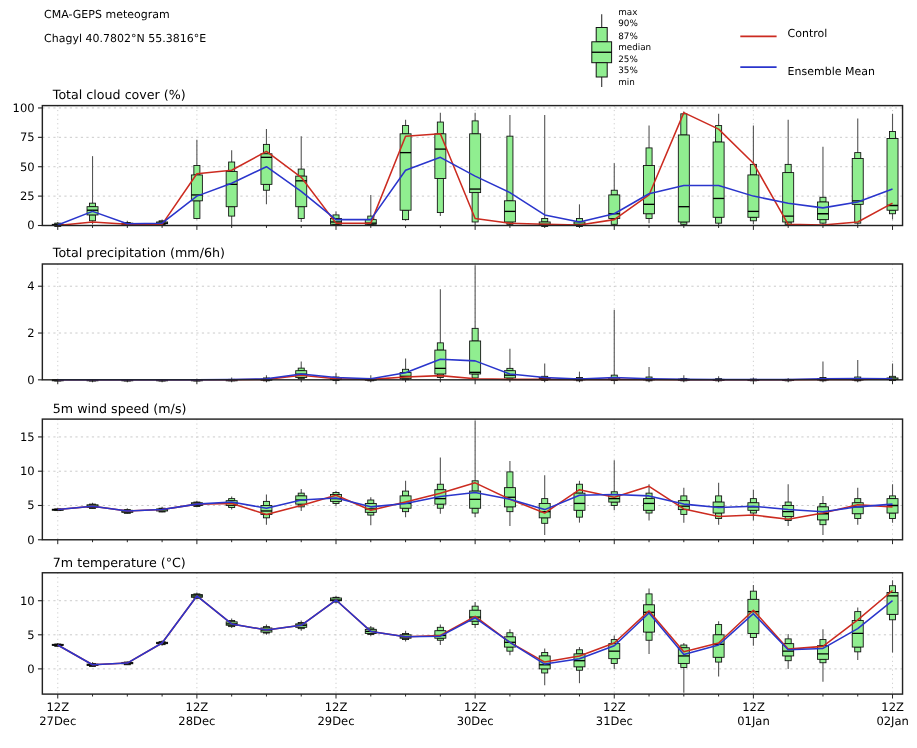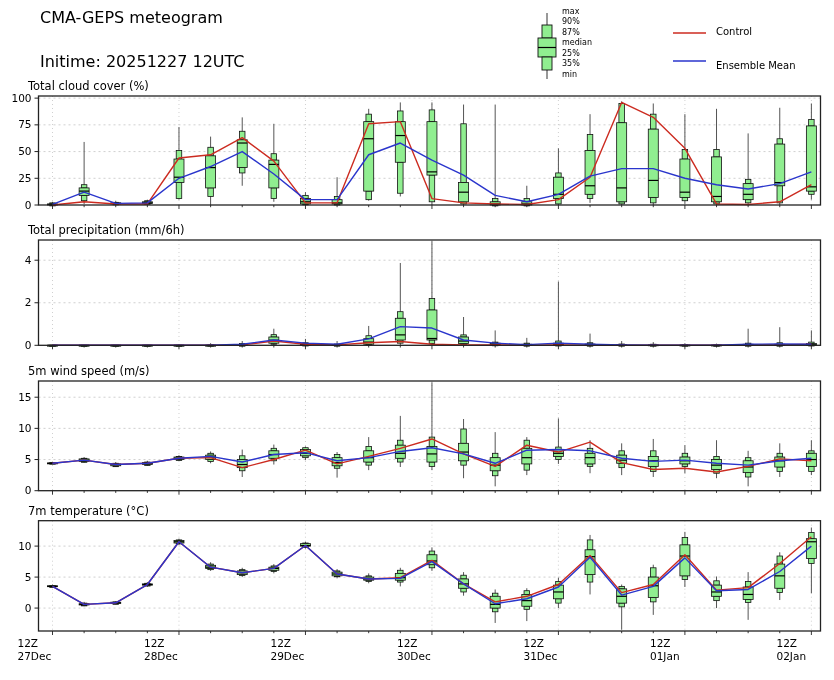--- a/index.html
+++ b/index.html
@@ -1,23 +1,23 @@
 <!DOCTYPE html>
 <html><head>
 <meta charset="utf-8">
 <style>
   html,body{margin:0;padding:0;background:#fff;}
   #fig{position:relative;width:834px;height:680px;background:#fff;
        font-family:"DejaVu Sans","Liberation Sans",sans-serif;color:#000;overflow:hidden;}
   #chart{position:absolute;left:0;top:0;}
-  .hdr{position:absolute;left:40px;font-size:16px;white-space:nowrap;}
-  .ptitle{position:absolute;left:28px;font-size:11.5px;white-space:nowrap;}
+  .hdr{position:absolute;left:40px;font-size:10px;white-space:nowrap;}
+  .ptitle{position:absolute;left:48px;font-size:11.5px;white-space:nowrap;}
   .lgstats{position:absolute;left:562px;top:7px;font-size:8px;line-height:10.45px;}
   .lglabel{position:absolute;left:716px;font-size:10px;white-space:nowrap;}
-  .xlab{position:absolute;top:637px;width:70px;margin-left:-35px;
+  .xlab{position:absolute;top:637px;width:70px;margin-left:-35px;text-align:center;
         font-size:10.5px;line-height:12.5px;white-space:nowrap;}
 </style>
 </head>
 <body>
 
 <div id="fig">
 
   <svg id="chart" width="834" height="680" viewBox="0 0 834 680">
       <line x1="34.5" x2="38.5" y1="205" y2="205" stroke="#222" stroke-width="1"></line>
       <text x="31.5" y="208.6" text-anchor="end" font-size="10.5" font-family="DejaVu Sans, Liberation Sans, sans-serif" fill="#000">0</text>
@@ -704,21 +704,21 @@
       <line x1="547" x2="547" y1="13" y2="79" stroke="#333" stroke-width="1"></line>
       <rect x="542" y="25" width="10" height="13" fill="#90ee90" stroke="#111" stroke-width="0.9"></rect>
       <rect x="538" y="38" width="18" height="19" fill="#90ee90" stroke="#111" stroke-width="0.9"></rect>
       <rect x="542" y="57" width="10" height="13" fill="#90ee90" stroke="#111" stroke-width="0.9"></rect>
       <line x1="538" x2="556" y1="47.5" y2="47.5" stroke="#000" stroke-width="1.2"></line>
       <line x1="673" x2="706" y1="33" y2="33" stroke="#cc2b20" stroke-width="1.6"></line>
       <line x1="673" x2="706" y1="61" y2="61" stroke="#2a35cc" stroke-width="1.6"></line>
     </svg>
 
   <div class="hdr" style="top:8px">CMA-GEPS meteogram</div>
-  <div class="hdr" style="top:52px">Initime: 20251227 12UTC</div>
+  <div class="hdr" style="top:30px">Chagyl 40.7802°N 55.3816°E</div>
 
   <div class="lgstats">
     <div>max</div>
     <div>90%</div>
     <div>87%</div>
     <div>median</div>
     <div>25%</div>
     <div>35%</div>
     <div>min</div>
   </div>

